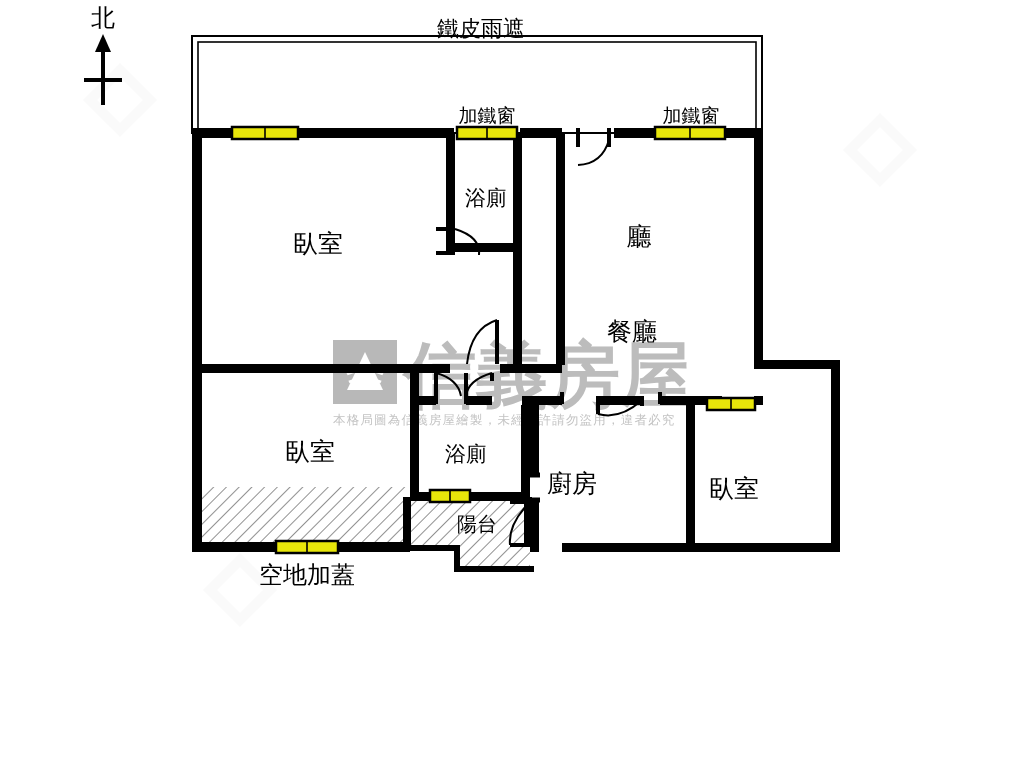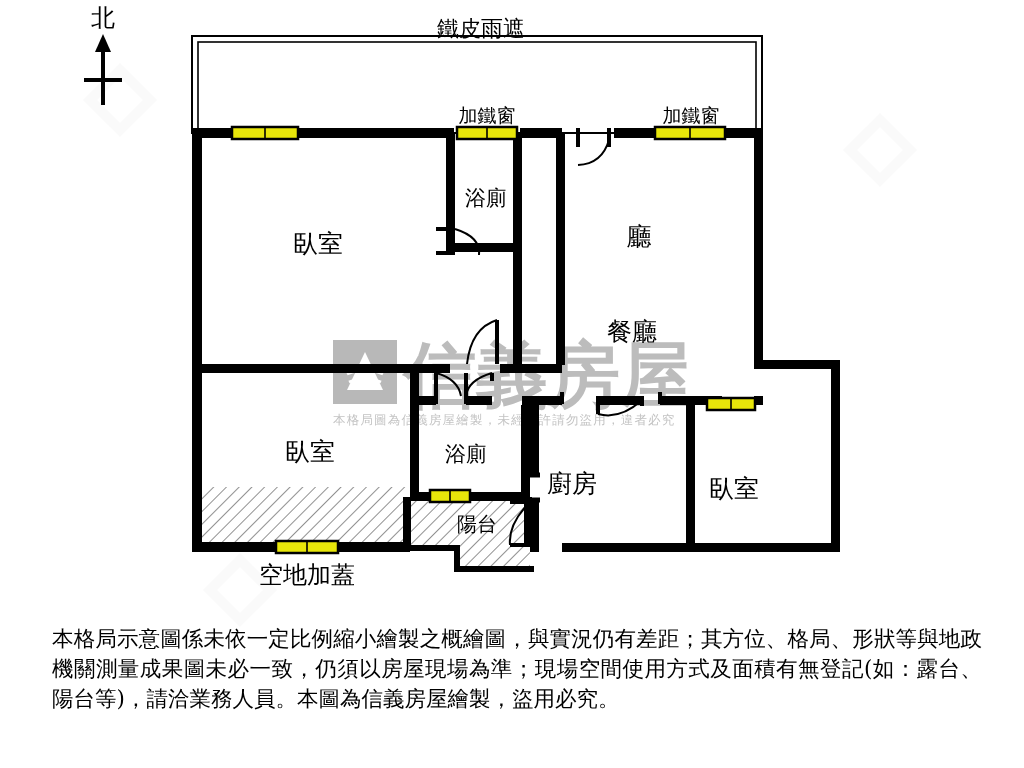--- a/index.html
+++ b/index.html
@@ -247,15 +247,14 @@
 
     <g font-family="'DejaVu Serif','Liberation Serif',serif" fill="#000000" text-anchor="middle">
       <text x="481" y="36" font-size="22">鐵皮雨遮</text>
       <text x="487" y="122" font-size="19">加鐵窗</text>
       <text x="691" y="122" font-size="19">加鐵窗</text>
       <text x="307" y="583" font-size="24">空地加蓋</text>
       <text x="103" y="26" font-size="24">北</text>
     </g>
   </svg>
 
-  <div class="disclaimer">本格局示意圖係未依一定比例縮小繪製之概繪圖，與實況仍有差距；其方位、格局、形狀等與地政機關測量成果圖未必一致，仍須以房屋現場為準；現場空間使用方式及面積有無登記(如：露台、陽台等)，請洽業務人員。本圖為信義房屋繪製，盜用必究。</div>
 
 </div>
 
 </body></html>

